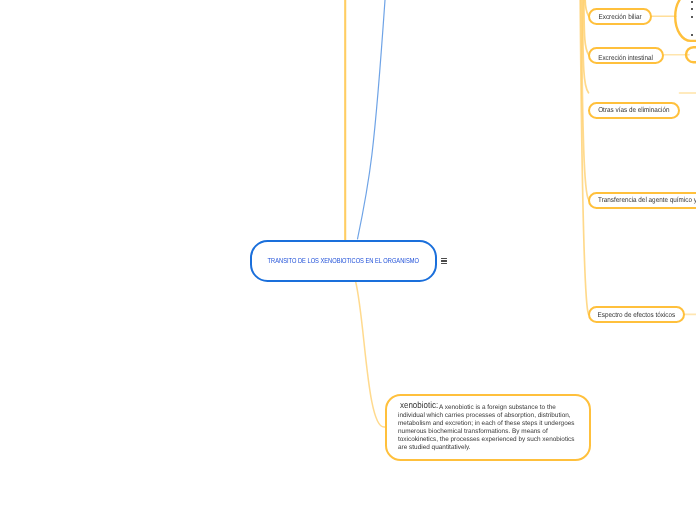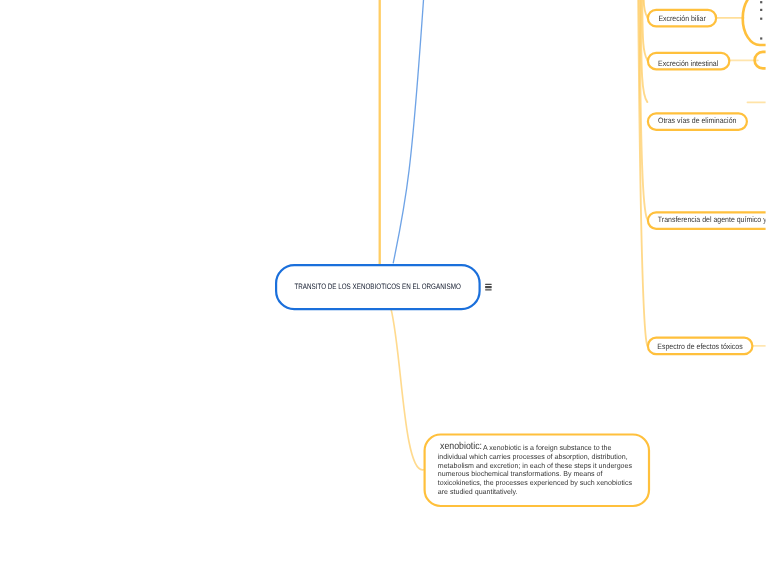--- a/index.html
+++ b/index.html
@@ -8,21 +8,21 @@
        -webkit-font-smoothing:antialiased;text-rendering:geometricPrecision;}
   #stage{position:relative;width:696px;height:520px;overflow:hidden;}
   svg.links{position:absolute;left:0;top:0;width:696px;height:520px;overflow:visible;}
 
   .node{position:absolute;box-sizing:border-box;background:#fff;
         border:2.2px solid #FFC03C;border-radius:999px;
         display:flex;align-items:center;justify-content:center;
         color:#333333;white-space:nowrap;}
   .node .lbl{display:inline-block;transform-origin:center;}
 
-  .root{border:2.9px solid #1A6FDB;border-radius:17.5px;color:#0f172a;}
+  .root{border:2.9px solid #1A6FDB;border-radius:17.5px;color:#1d4ed8;}
   .root .lbl{font-size:7.2px;transform:scaleX(.794);}
 
   .leaf .lbl{font-size:7.1px;transform:scaleX(.895);}
 
   .note{position:absolute;box-sizing:border-box;background:#fff;
         border:2.3px solid #FFC03C;border-radius:15.6px;}
   .note .inner{position:absolute;left:11.3px;top:0.5px;}
   .note .ln{display:block;white-space:nowrap;height:8px;line-height:8px;color:#363636;}
   .note .ln .t{display:inline-block;transform:scaleX(.982);transform-origin:left center;font-size:6.55px;vertical-align:baseline;}
   .note .term{display:inline-block;transform:scaleX(.878);transform-origin:left center;font-size:9.1px;letter-spacing:0px;vertical-align:baseline;margin-right:-4.6px;position:relative;top:1.5px;}

